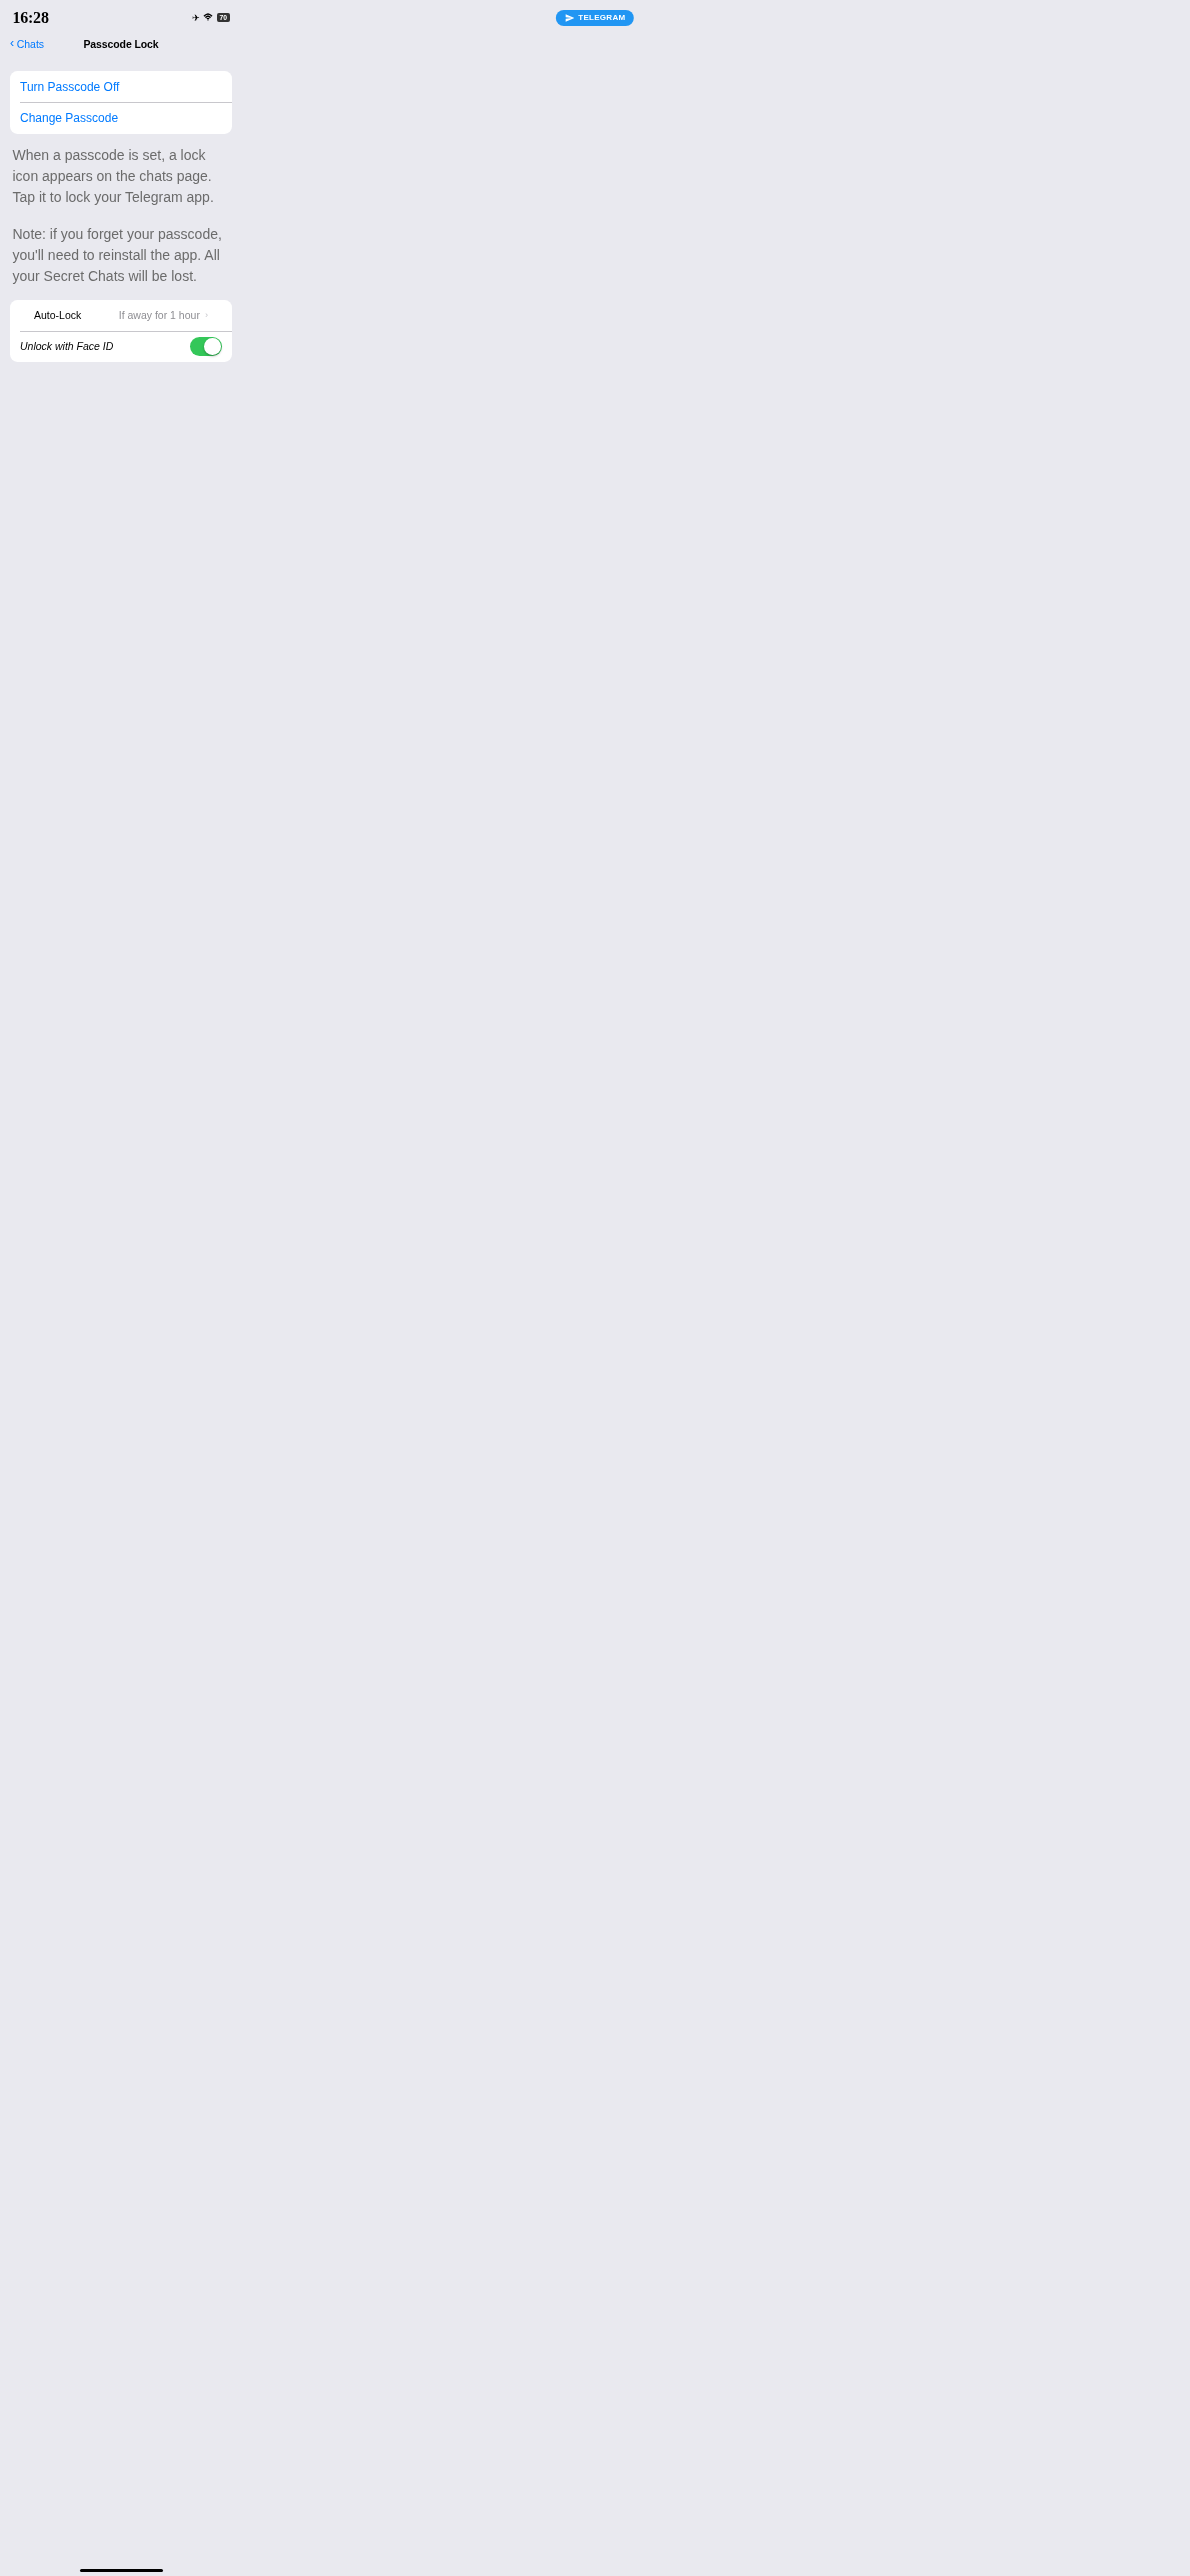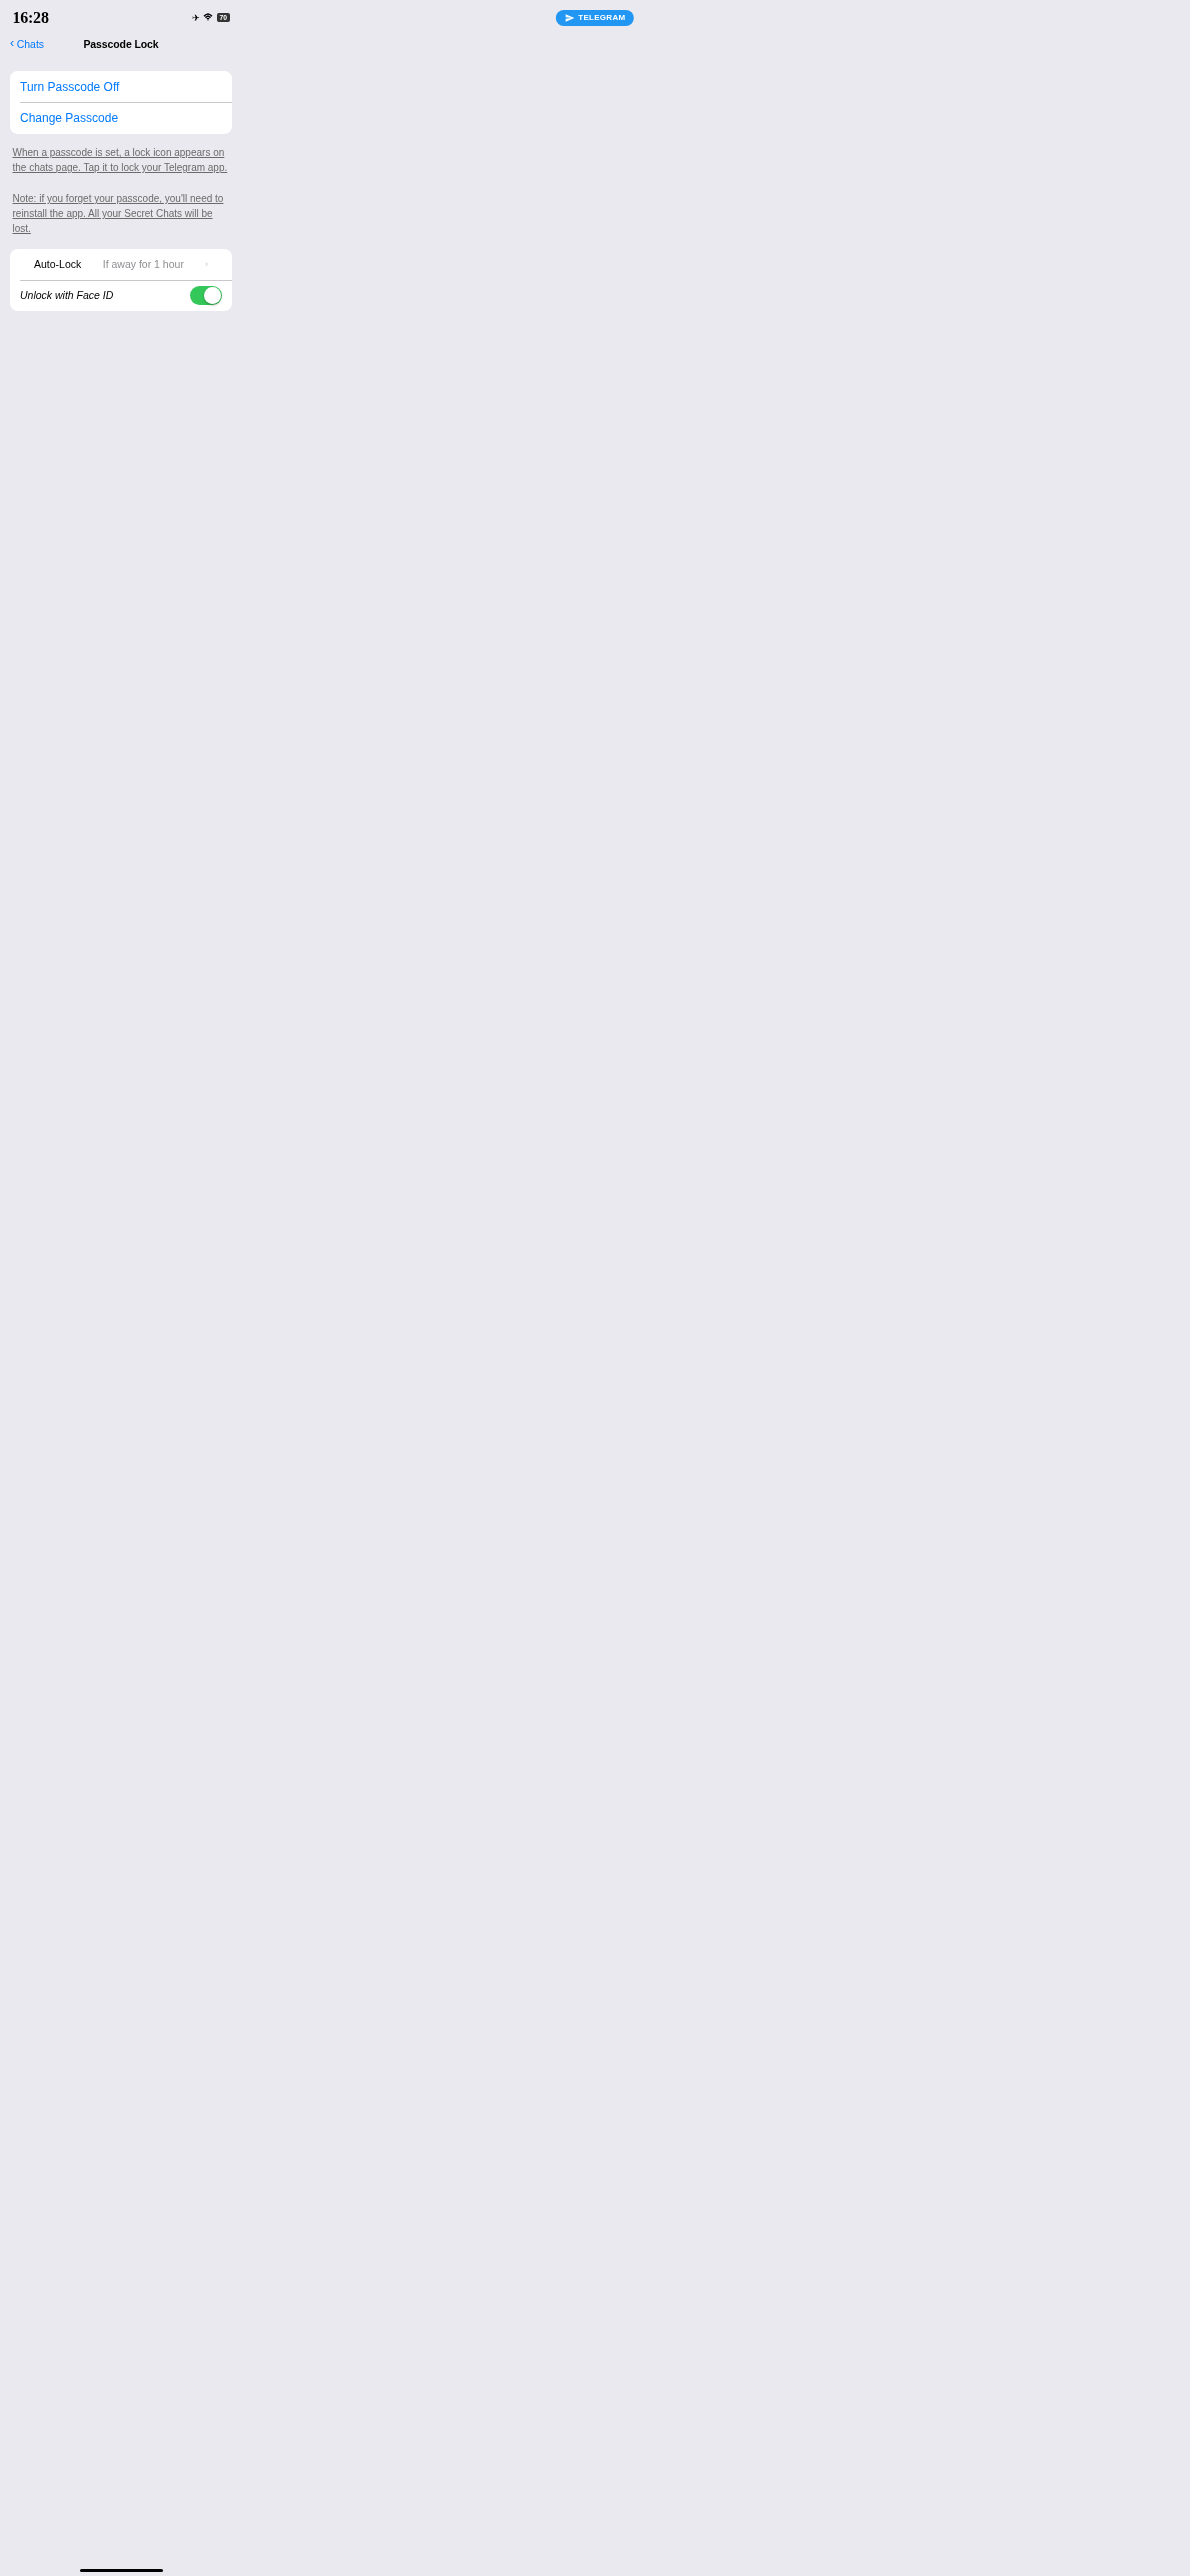--- a/index.html
+++ b/index.html
@@ -145,24 +145,23 @@
     .card-divider {
       height: 0.3px;
       background: #c8c7cc;
       margin-left: 10px;
     }
 
     
     .info-text {
       padding: 6.2px 2.5px;
       color: #6b6b6b;
-      font-size: 10px;
+      font-size: 14px;
       line-height: 1.5;
       margin-bottom: 3.7px;
-      text-decoration: underline;
     }
 
     
     .settings-card {
       background: white;
       border-radius: 7.4px;
       overflow: hidden;
       margin-top: 6.2px;
     }
 
@@ -175,21 +174,21 @@
     }
 
     .settings-label {
       font-size: 10.5px;
       color: #000;
     }
 
     .settings-value {
       display: flex;
       align-items: center;
-      gap: 21px;
+      gap: 5px;
       color: #8e8e93;
       font-size: 10.5px;
     }
 
     .chevron-right {
       color: #c7c7cc;
       font-size: 9.3px;
     }
 
     

